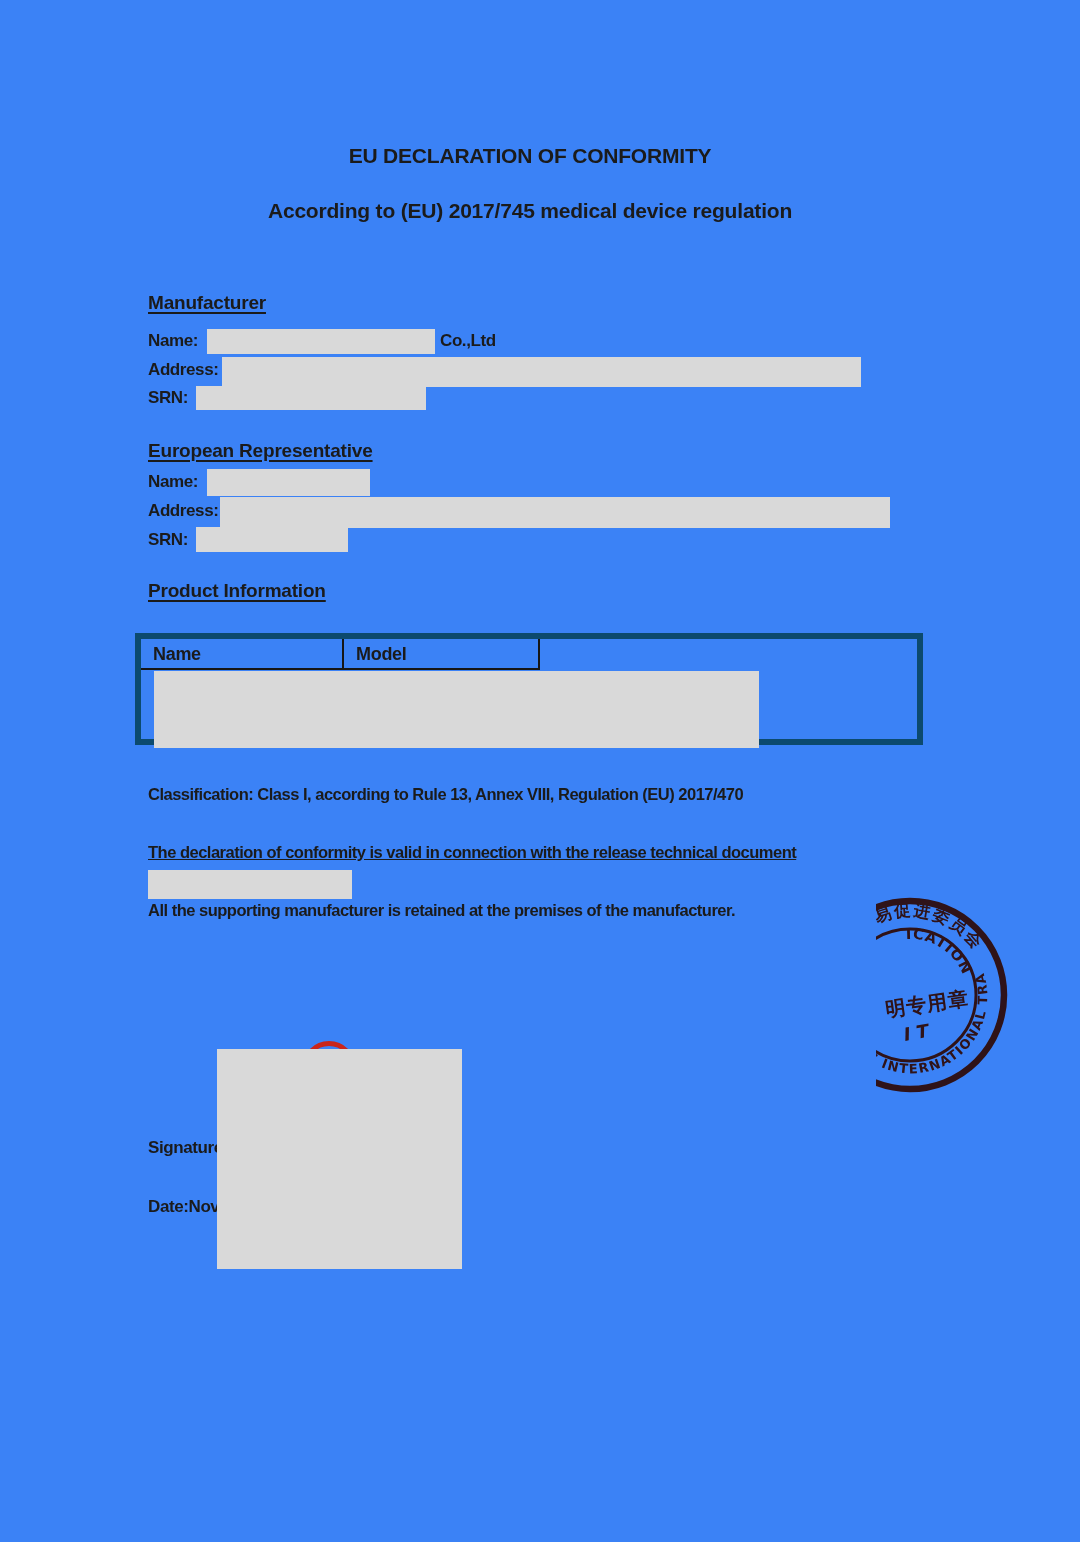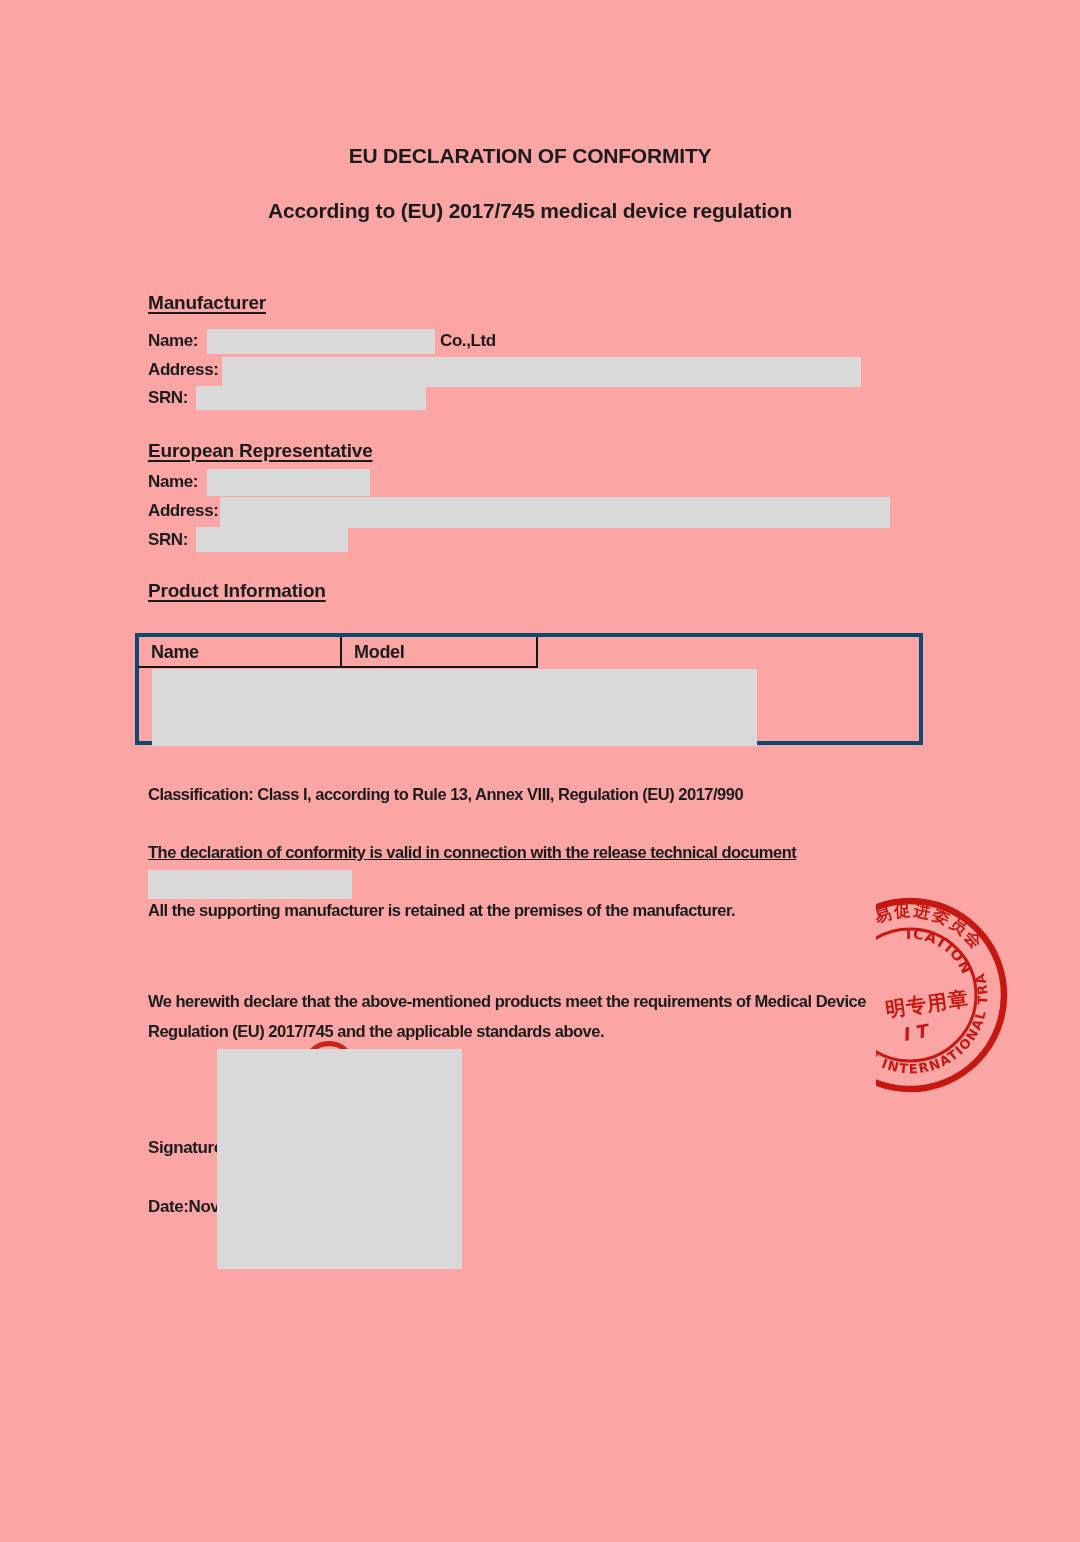--- a/index.html
+++ b/index.html
@@ -1,20 +1,20 @@
 <!DOCTYPE html>
 <html><head>
 <meta charset="utf-8">
 <style>
   html,body{margin:0;padding:0;background:#ffffff;}
   .page{
     position:relative;
     width:1080px;
     height:1542px;
-    background:#fca5a5;
+    background:#3b82f6;
     font-family:"Liberation Sans", sans-serif;
     color:#1b1b1b;
     font-weight:bold;
     overflow:hidden;
   }
   .centered{
     position:absolute;
     left:0;
     width:1060px;
     text-align:center;
@@ -50,21 +50,21 @@
     width:800px;
   }
   .redact{
     position:absolute;
     background:#d9d9d9;
   }
   .pi-table{
     position:absolute;
     left:135px;top:633px;
     width:788px;height:112px;
-    border:4px solid #0c4a6e;
+    border:6px solid #0c4a6e;
     box-sizing:border-box;
   }
   .pi-table .th{
     position:absolute;
     top:0;height:31px;
     box-sizing:border-box;
     border-bottom:2px solid #161616;
     border-right:2px solid #161616;
     padding:5px 0 0 12px;
     font-size:18px;
@@ -117,25 +117,24 @@
   <div class="redact" style="left:196px;top:527px;width:152px;height:25px;"></div>
 
   <div class="sec-heading" style="left:148px;top:580px;">Product Information</div>
 
   <div class="pi-table">
     <div class="th" style="left:0;width:203px;">Name</div>
     <div class="th" style="left:203px;width:196px;">Model</div>
     <div class="redact" style="left:13px;top:32px;width:605px;height:77px;"></div>
   </div>
 
-  <div class="line" style="left:148px;top:785px;">Classification: Class I, according to Rule 13, Annex VIII, Regulation (EU) 2017/990</div>
+  <div class="line" style="left:148px;top:785px;">Classification: Class I, according to Rule 13, Annex VIII, Regulation (EU) 2017/470</div>
   <div class="line" style="left:148px;top:843px;text-decoration:underline;">The declaration of conformity is valid in connection with the release technical document</div>
   <div class="redact" style="left:148px;top:870px;width:204px;height:29px;"></div>
   <div class="line" style="left:148px;top:901px;">All the supporting manufacturer is retained at the premises of the manufacturer.</div>
-  <div class="para" style="left:148px;top:986px;">We herewith declare that the above-mentioned products meet the requirements of Medical Device Regulation (EU) 2017/745 and the applicable standards above.</div>
 
   <div class="stamp">
     <svg width="146" height="225" viewBox="0 0 146 225" xmlns="http://www.w3.org/2000/svg">
       <defs>
         <path id="arcTop" d="M -33 -72 A 79 79 0 0 1 68 -40"></path>
         <path id="arcBottom" d="M -70 30 A 76 76 0 0 0 72 -26"></path>
         <path id="arcInner" d="M -4 -56 A 56 56 0 0 1 54 -17"></path>
       </defs>
       <g transform="translate(34,115)">
         <circle r="94" fill="none" stroke="#c9251a" stroke-width="6.5"></circle>

